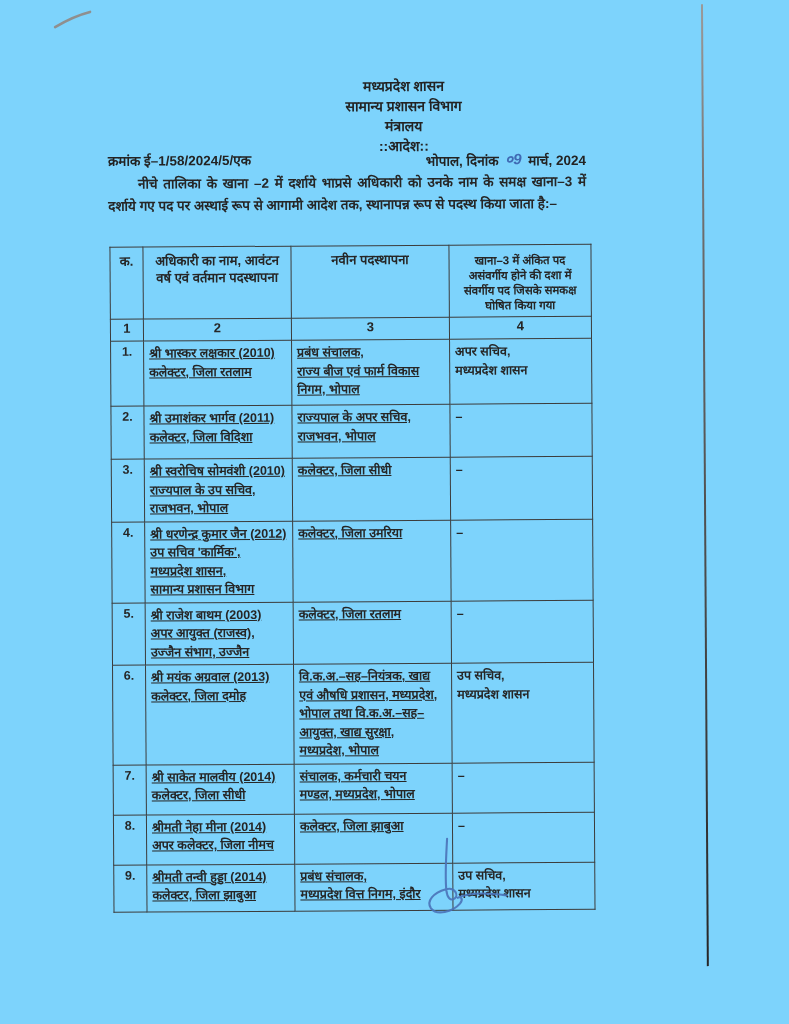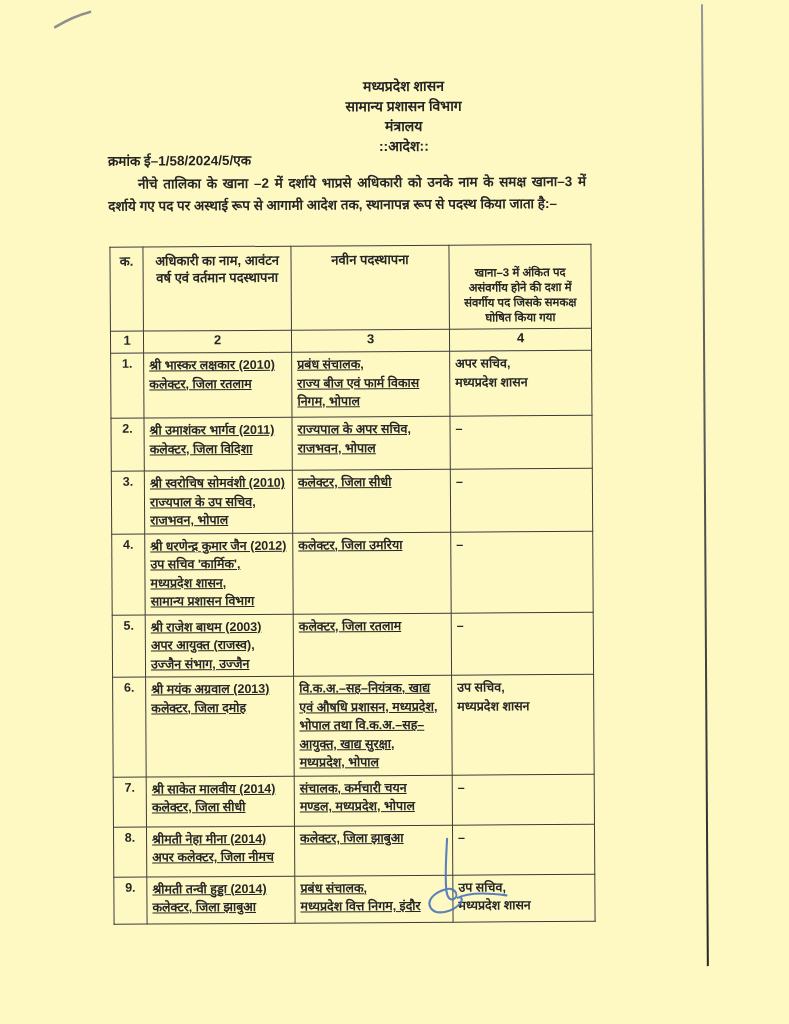--- a/index.html
+++ b/index.html
@@ -4,21 +4,21 @@
 <style>
   html, body {
     margin: 0;
     padding: 0;
     background: #ffffff;
   }
   .page {
     position: relative;
     width: 789px;
     height: 1024px;
-    background: #fef9c3;
+    background: #7dd3fc;
     overflow: hidden;
     font-family: "Liberation Sans", "DejaVu Sans", sans-serif;
     color: #1f1f1f;
   }
   .sheet {
     position: absolute;
     inset: 0;
     transform: rotate(-0.35deg);
     transform-origin: 400px 500px;
   }
@@ -96,21 +96,21 @@
   tr.hdr-row { height: 62px; }
   tr.hdr-row th {
     text-align: center;
     font-size: 13px;
     line-height: 17px;
     padding-top: 5px;
   }
   tr.hdr-row th.c4 {
     font-size: 11.5px;
     line-height: 15px;
-    padding-top: 20px;
+    padding-top: 8px;
   }
   tr.num-row { height: 22px; }
   tr.num-row td {
     text-align: center;
     font-size: 13px;
     padding: 1px 0;
   }
   td.sno-cell { text-align: center; font-size: 12.5px; }
   td.officer-cell, td.posting-cell {
     white-space: pre-line;
@@ -151,20 +151,25 @@
 
     <div class="heading-block">
       <div>मध्यप्रदेश शासन</div>
       <div>सामान्य प्रशासन विभाग</div>
       <div>मंत्रालय</div>
       <div>::आदेश::</div>
     </div>
 
     <div class="ref-line">
       <span>क्रमांक ई–1/58/2024/5/एक</span>
+      <span>
+        <span>भोपाल, दिनांक</span>
+        <span class="handwritten-date">०9</span>
+        <span>मार्च, 2024</span>
+      </span>
     </div>
 
     <p class="body-paragraph">नीचे तालिका के खाना –2 में दर्शाये भाप्रसे अधिकारी को उनके नाम के समक्ष खाना–3 में दर्शाये गए पद पर अस्थाई रूप से आगामी आदेश तक, स्थानापन्न रूप से पदस्थ किया जाता है:–</p>
 
     <table class="order-table">
       <colgroup>
         <col style="width:33px">
           <col style="width:148px">
           <col style="width:158px">
           <col style="width:142px">

